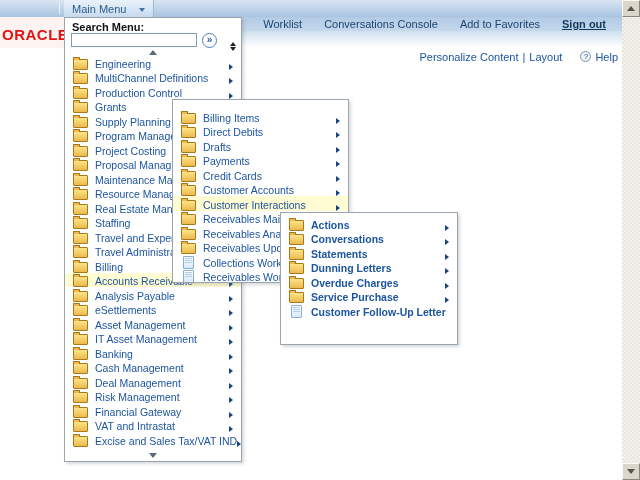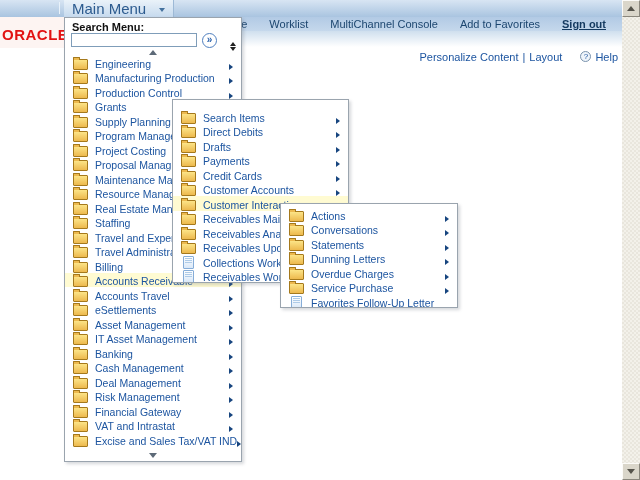--- a/index.html
+++ b/index.html
@@ -9,21 +9,21 @@
   
   .topbar{position:absolute;left:0;top:0;width:622px;height:17px;
           background:linear-gradient(#d8e5f3,#a9c4e0);z-index:1;}
   .fav-btn{position:absolute;left:7px;top:1px;height:15px;display:flex;align-items:center;gap:5px;
            font-size:11px;color:#2c5b8f;cursor:default;}
   .caret{width:0;height:0;border-left:3px solid transparent;border-right:3px solid transparent;
          border-top:4px solid #44719e;margin-top:2px;}
   .topbar-sep{position:absolute;left:59px;top:2px;width:1px;height:12px;background:#e9f2fa;z-index:2;}
   .mainmenu-tab{position:absolute;left:64px;top:0;height:17px;padding:0 8px;z-index:2;
                 background:linear-gradient(#eaf2f9,#c6daee);display:flex;align-items:center;gap:13px;
-                font-size:15px;color:#2c5b8f;border-right:1px solid #9db9d6;box-sizing:border-box;}
+                font-size:11px;color:#2c5b8f;border-right:1px solid #9db9d6;box-sizing:border-box;}
   .band2{position:absolute;left:64px;top:17px;width:558px;height:14px;
          background:linear-gradient(#b2cae5,#c5d8ec);z-index:1;}
   .fadeband{position:absolute;left:64px;top:31px;width:558px;height:16px;
             background:linear-gradient(#cfdfee,#ffffff);z-index:1;}
   .logo-area{position:absolute;left:0;top:17px;width:64px;height:31px;background:#fdf4f2;
              overflow:hidden;z-index:1;}
   .logo-text{margin:9px 0 0 2px;font-size:15px;font-weight:bold;color:#e21212;
              letter-spacing:.5px;white-space:nowrap;}
   .navlinks{position:absolute;top:17px;left:241px;width:365px;height:14px;z-index:2;
             display:flex;align-items:center;justify-content:flex-end;gap:11px;
@@ -51,21 +51,21 @@
   .tri-up{width:0;height:0;border-left:4px solid transparent;border-right:4px solid transparent;
           border-bottom:5px solid #55534b;}
   .tri-down{width:0;height:0;border-left:4px solid transparent;border-right:4px solid transparent;
             border-top:5px solid #55534b;}
 
   
   .menu-panel{position:absolute;background:#fff;border:1px solid #9aa4ae;box-sizing:border-box;
               box-shadow:2px 2px 3px rgba(110,120,130,.28);}
   #panel1{left:64px;top:17px;width:178px;height:445px;z-index:5;}
   #panel2{left:172px;top:99px;width:177px;height:184px;z-index:6;}
-  #panel3{left:280px;top:203px;width:178px;height:105px;z-index:7;}
+  #panel3{left:280px;top:212px;width:178px;height:133px;z-index:7;font-weight:bold;}
 
   .search-label{position:absolute;top:3px;left:7px;font-size:11px;font-weight:bold;color:#111;}
   .search-input{position:absolute;top:15px;left:6px;width:126px;height:14px;box-sizing:border-box;
                 border:1px solid #7f9db9;font-size:11px;padding:0 2px;font-family:"Liberation Sans",sans-serif;}
   .go-btn{position:absolute;top:15px;left:137px;width:15px;height:15px;box-sizing:border-box;
           border:1px solid #4f7fbf;border-radius:50%;background:#fff;color:#2a62ae;
           font-size:10px;line-height:12px;text-align:center;font-weight:bold;cursor:default;}
   .spin{position:absolute;top:22px;right:4px;width:9px;height:12px;display:flex;flex-direction:column;
         align-items:center;justify-content:center;gap:1px;cursor:default;}
   .spin .u{width:0;height:0;border-left:3px solid transparent;border-right:3px solid transparent;
@@ -118,21 +118,21 @@
   <div class="band2"></div>
   <div class="fadeband"></div>
   <div class="logo-area">
     <div class="logo-text">ORACLE</div>
   </div>
   <div class="navlinks">
     <span class="navlink">Home</span>
     <span class="vsep"></span>
     <span class="navlink">Worklist</span>
     <span class="vsep"></span>
-    <span class="navlink">MultiChannel Console</span>
+    <span class="navlink">Conversations Console</span>
     <span class="vsep"></span>
     <span class="navlink">Add to Favorites</span>
     <span class="vsep"></span>
     <span class="navlink bold">Sign out</span>
   </div>
 
   <div class="utilrow">
     <span class="grp">
       <span>Personalize Content</span>
       <span>|</span>
@@ -165,21 +165,21 @@
       <div class="t"></div>
     </div>
     <div class="list1">
         <div class="mi">
           <div class="ico-folder"></div>
           <span class="lbl">Engineering</span>
           <div class="arr"></div>
         </div>
         <div class="mi">
           <div class="ico-folder"></div>
-          <span class="lbl">Manufacturing Production</span>
+          <span class="lbl">MultiChannel Definitions</span>
           <div class="arr"></div>
         </div>
         <div class="mi">
           <div class="ico-folder"></div>
           <span class="lbl">Production Control</span>
           <div class="arr"></div>
         </div>
         <div class="mi">
           <div class="ico-folder"></div>
           <span class="lbl">Grants</span>
@@ -240,21 +240,21 @@
           <span class="lbl">Billing</span>
           <div class="arr"></div>
         </div>
         <div class="mi hl">
           <div class="ico-folder"></div>
           <span class="lbl">Accounts Receivable</span>
           <div class="arr"></div>
         </div>
         <div class="mi">
           <div class="ico-folder"></div>
-          <span class="lbl">Accounts Travel</span>
+          <span class="lbl">Analysis Payable</span>
           <div class="arr"></div>
         </div>
         <div class="mi">
           <div class="ico-folder"></div>
           <span class="lbl">eSettlements</span>
           <div class="arr"></div>
         </div>
         <div class="mi">
           <div class="ico-folder"></div>
           <span class="lbl">Asset Management</span>
@@ -303,21 +303,21 @@
       </div>
     <div class="scrolldown">
       <div class="t"></div>
     </div>
   </div>
 
   <div class="menu-panel" id="panel2">
     <div class="plist">
         <div class="mi">
           <div class="ico-folder"></div>
-          <span class="lbl">Search Items</span>
+          <span class="lbl">Billing Items</span>
           <div class="arr"></div>
         </div>
         <div class="mi">
           <div class="ico-folder"></div>
           <span class="lbl">Direct Debits</span>
           <div class="arr"></div>
         </div>
         <div class="mi">
           <div class="ico-folder"></div>
           <span class="lbl">Drafts</span>
@@ -396,18 +396,18 @@
           <span class="lbl">Overdue Charges</span>
           <div class="arr"></div>
         </div>
         <div class="mi">
           <div class="ico-folder"></div>
           <span class="lbl">Service Purchase</span>
           <div class="arr"></div>
         </div>
         <div class="mi">
           <div class="ico-doc"></div>
-          <span class="lbl">Favorites Follow-Up Letter</span>
+          <span class="lbl">Customer Follow-Up Letter</span>
         </div>
       </div>
   </div>
 
 </div>
 
 </body></html>

